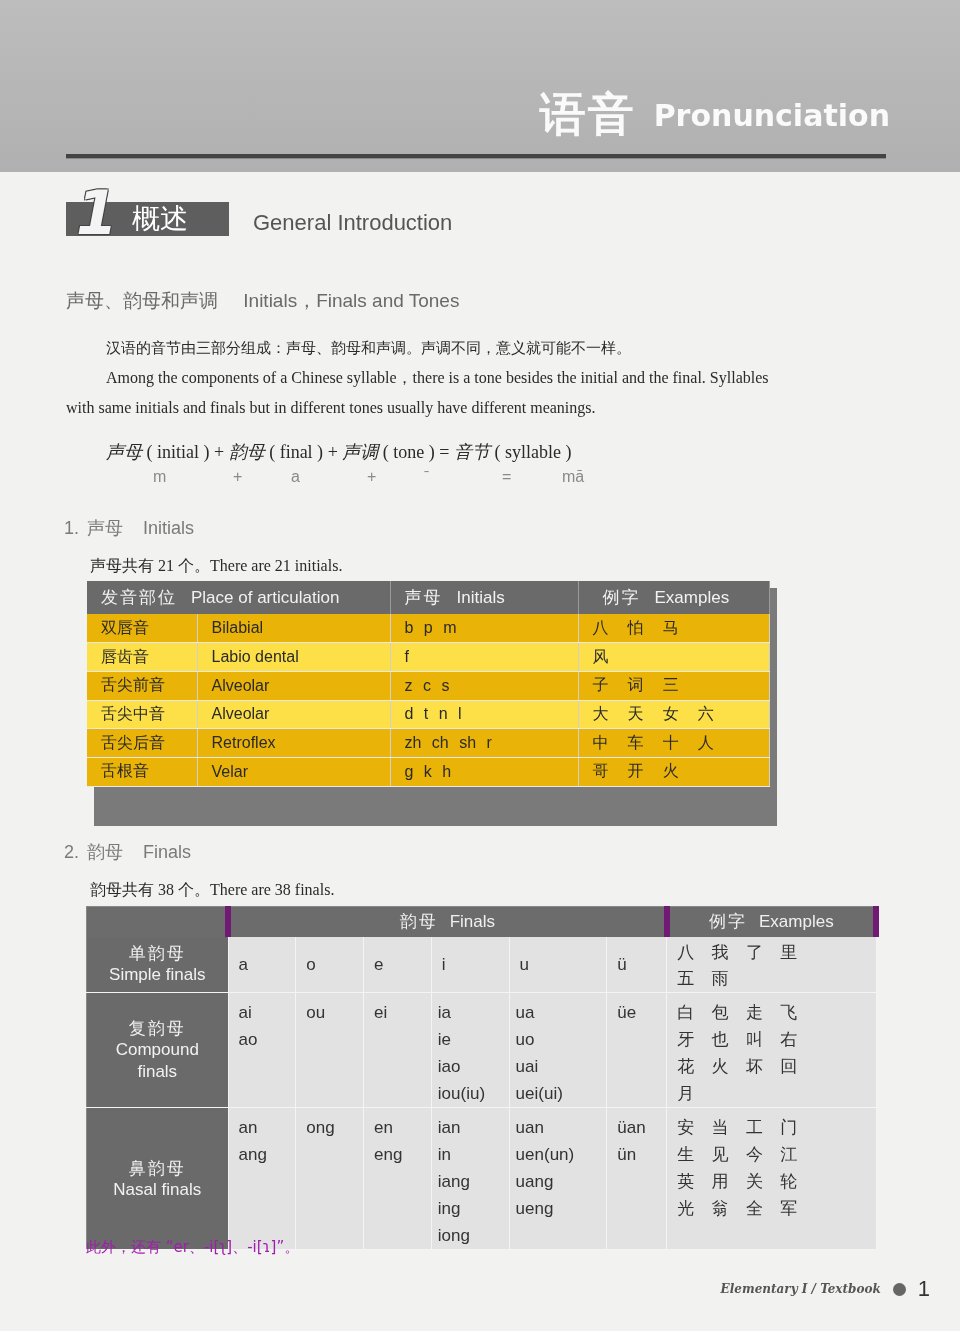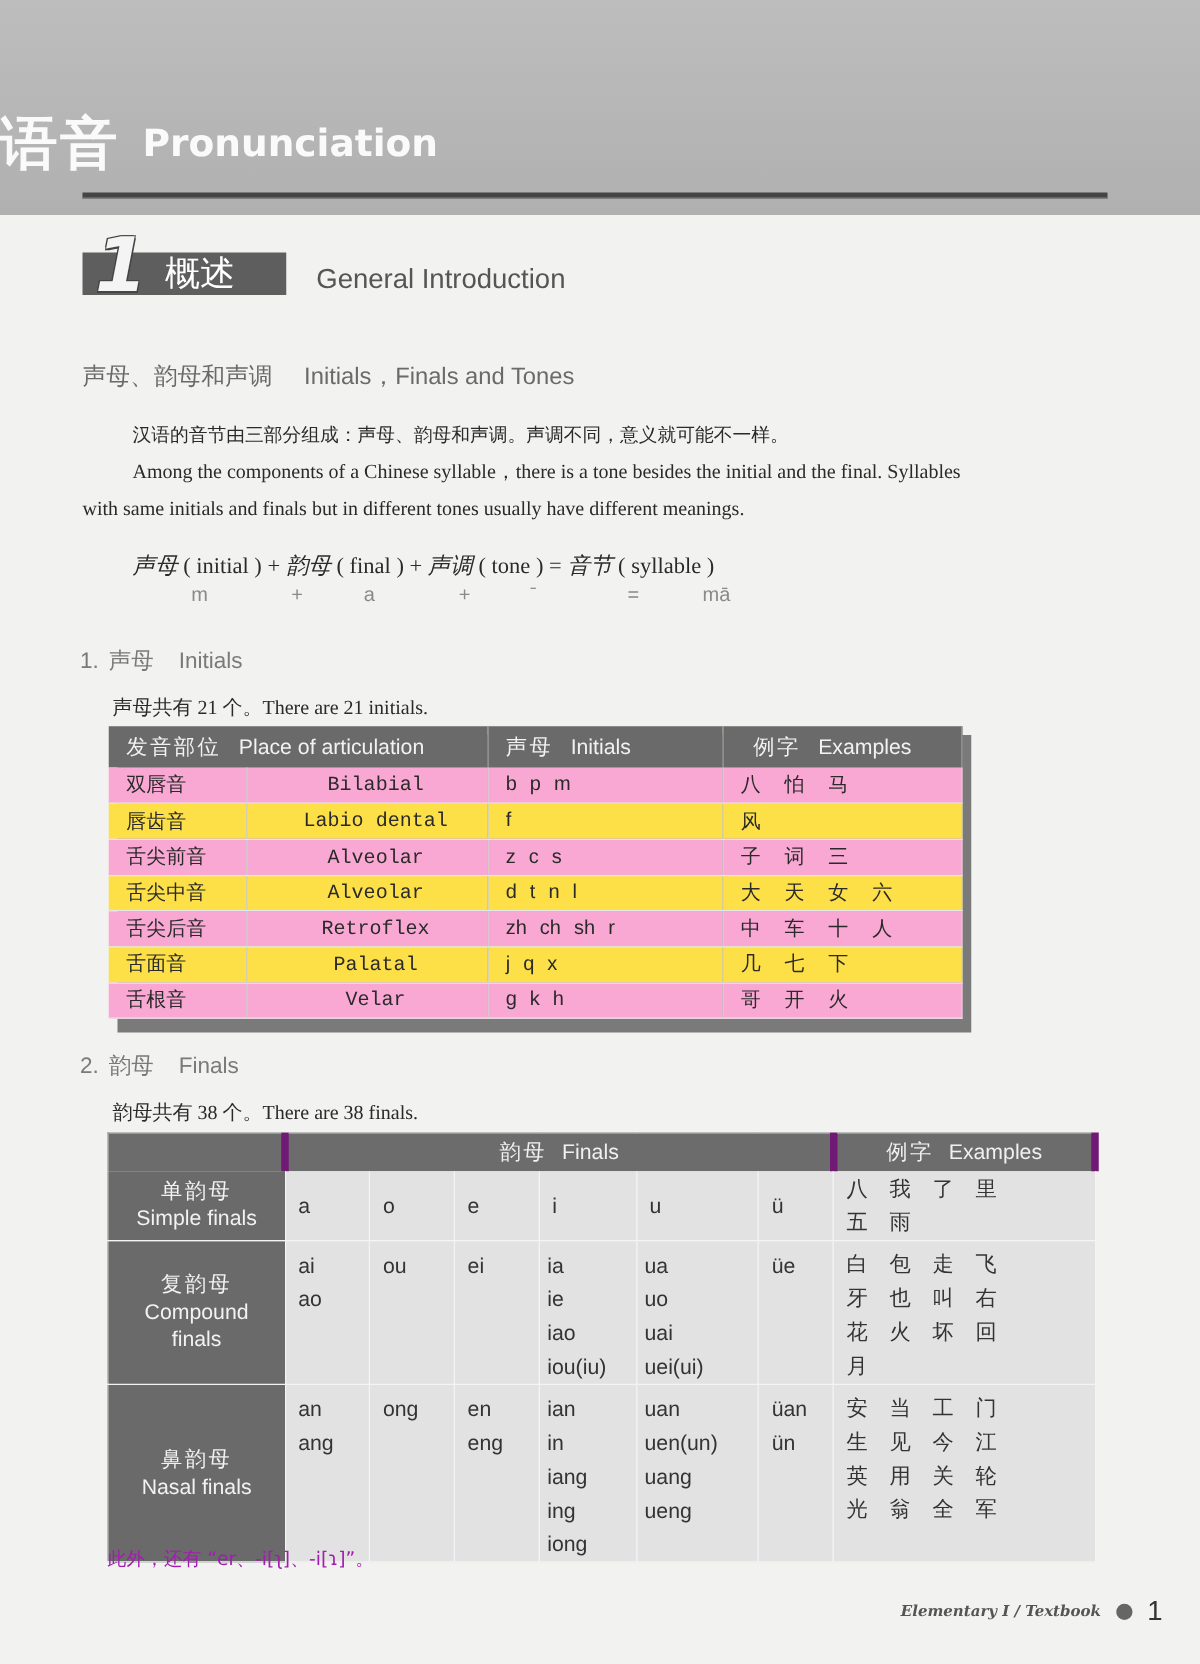--- a/index.html
+++ b/index.html
@@ -1,20 +1,20 @@
 <!DOCTYPE html>
 <html><head>
 <meta charset="utf-8">
 <style>
   * { box-sizing: border-box; margin: 0; padding: 0; }
   html, body { width: 960px; height: 1331px; background: #f2f2f0; overflow: hidden; }
   body { position: relative; font-family: "Liberation Serif", "DejaVu Serif", serif; color: #2a2a2a; }
 
   .banner { position: absolute; left: 0; top: 0; width: 960px; height: 172px; background: linear-gradient(#bdbdbd, #b0b0b0); }
-  .banner-title { position: absolute; left: 0; width: 890px; top: 84px; text-align: left; color: #fafafa; }
+  .banner-title { position: absolute; left: 0; width: 890px; top: 84px; text-align: right; color: #fafafa; }
   .banner-title .zh { font-family: "DejaVu Sans", sans-serif; font-weight: bold; font-size: 46px; letter-spacing: 2px; vertical-align: middle; }
   .banner-title .en { font-family: "DejaVu Sans", sans-serif; font-weight: bold; font-size: 30px; margin-left: 14px; vertical-align: middle; }
   .banner-rule { position: absolute; left: 66px; top: 154px; width: 820px; height: 5px; background: #444; border-bottom: 1px solid #888; }
 
   .section-head { position: absolute; left: 66px; top: 180px; height: 60px; width: 500px; }
   .section-num { position: absolute; left: 10px; top: -2px; font-family: "DejaVu Sans", sans-serif; font-style: italic; font-weight: bold; font-size: 60px; color: #f4f4f4; text-shadow: 1px 1px 0 #444, -1px -1px 0 #444, 1px -1px 0 #444, -1px 1px 0 #444; z-index: 2; }
   .section-box { position: absolute; left: 0; top: 22px; width: 163px; height: 34px; background: #5e5e5e; }
   .section-box-zh { position: absolute; left: 66px; top: 22px; font-family: "DejaVu Sans", sans-serif; font-size: 28px; color: #fff; line-height: 34px; z-index: 3; }
   .section-en { position: absolute; left: 187px; top: 30px; font-family: "Liberation Sans", sans-serif; font-size: 22px; color: #555; }
 
@@ -31,24 +31,24 @@
   .numhead .zh { font-family: "DejaVu Sans", sans-serif; margin: 0 20px 0 8px; }
 
   .count { position: absolute; left: 90px; font-size: 16px; color: #2a2a2a; }
 
   
   .t1-shadow { position: absolute; left: 94px; top: 588px; width: 683px; height: 238px; background: #7a7a7a; }
   .t1 { position: absolute; left: 87px; top: 581px; width: 683px; border-collapse: collapse; }
   .t1 th { background: #6a6a6a; color: #f2f2f2; font-family: "Liberation Sans", sans-serif; font-weight: normal; font-size: 17px; height: 33px; text-align: left; padding-left: 14px; border-right: 1px solid #9a9a9a; }
   .t1 th .zh { font-family: "DejaVu Sans", sans-serif; margin-right: 14px; letter-spacing: 2px; }
   .t1 td { height: 28.7px; font-size: 16px; padding-left: 14px; border-right: 1px solid #d0d0d0; border-bottom: 1px solid #e8e8e8; }
-  .t1 tr.odd td { background: #f9a8d4; }
+  .t1 tr.odd td { background: #eab308; }
   .t1 tr.even td { background: #fde047; }
   .t1 td.zhcell { font-family: "DejaVu Serif", serif; width: 110px; }
-  .t1 td.encell { font-family: Liberation Mono, monospace; width: 193px; text-align: center; }
+  .t1 td.encell { font-family: Liberation Sans, sans-serif; width: 193px; }
   .t1 td.ini { font-family: "Liberation Sans", sans-serif; width: 188px; word-spacing: 6px; }
   .t1 td.exa { font-family: "DejaVu Serif", serif; word-spacing: 14px; letter-spacing: 0; }
 
   
   .t2 { position: absolute; left: 86px; top: 906px; width: 793px; border-collapse: collapse; border: 1px solid #888; }
   .t2 th { background: #6c6c6c; color: #f0f0f0; font-family: "Liberation Sans", sans-serif; font-weight: normal; font-size: 17px; height: 30px; border-right: 6px solid #701a75; }
   .t2 th .zh { font-family: "DejaVu Sans", sans-serif; margin-right: 12px; letter-spacing: 2px; }
   .t2 td { background: #e2e2e2; font-family: "Liberation Sans", sans-serif; font-size: 17px; color: #333; vertical-align: top; padding: 6px 0 0 10px; line-height: 27px; border-right: 1px solid #f4f4f4; border-bottom: 1px solid #f4f4f4; }
   .t2 td.cat { background: #6a6a6a; color: #f2f2f2; text-align: center; vertical-align: middle; padding: 0; width: 142px; font-size: 17px; line-height: 22px; }
   .t2 td.cat .zh { font-family: "DejaVu Sans", sans-serif; letter-spacing: 2px; display: block; }
@@ -148,26 +148,20 @@
       <td class="encell">Alveolar</td>
       <td class="ini">d t n l</td>
       <td class="exa">大 天 女 六</td>
     </tr>
     <tr class="odd">
       <td class="zhcell">舌尖后音</td>
       <td class="encell">Retroflex</td>
       <td class="ini">zh ch sh r</td>
       <td class="exa">中 车 十 人</td>
     </tr>
-    <tr class="even">
-      <td class="zhcell">舌面音</td>
-      <td class="encell">Palatal</td>
-      <td class="ini">j q x</td>
-      <td class="exa">几 七 下</td>
-    </tr>
     <tr class="odd">
       <td class="zhcell">舌根音</td>
       <td class="encell">Velar</td>
       <td class="ini">g k h</td>
       <td class="exa">哥 开 火</td>
     </tr>
   </tbody>
 </table>
 
 <div class="numhead" style="top:840px;">

